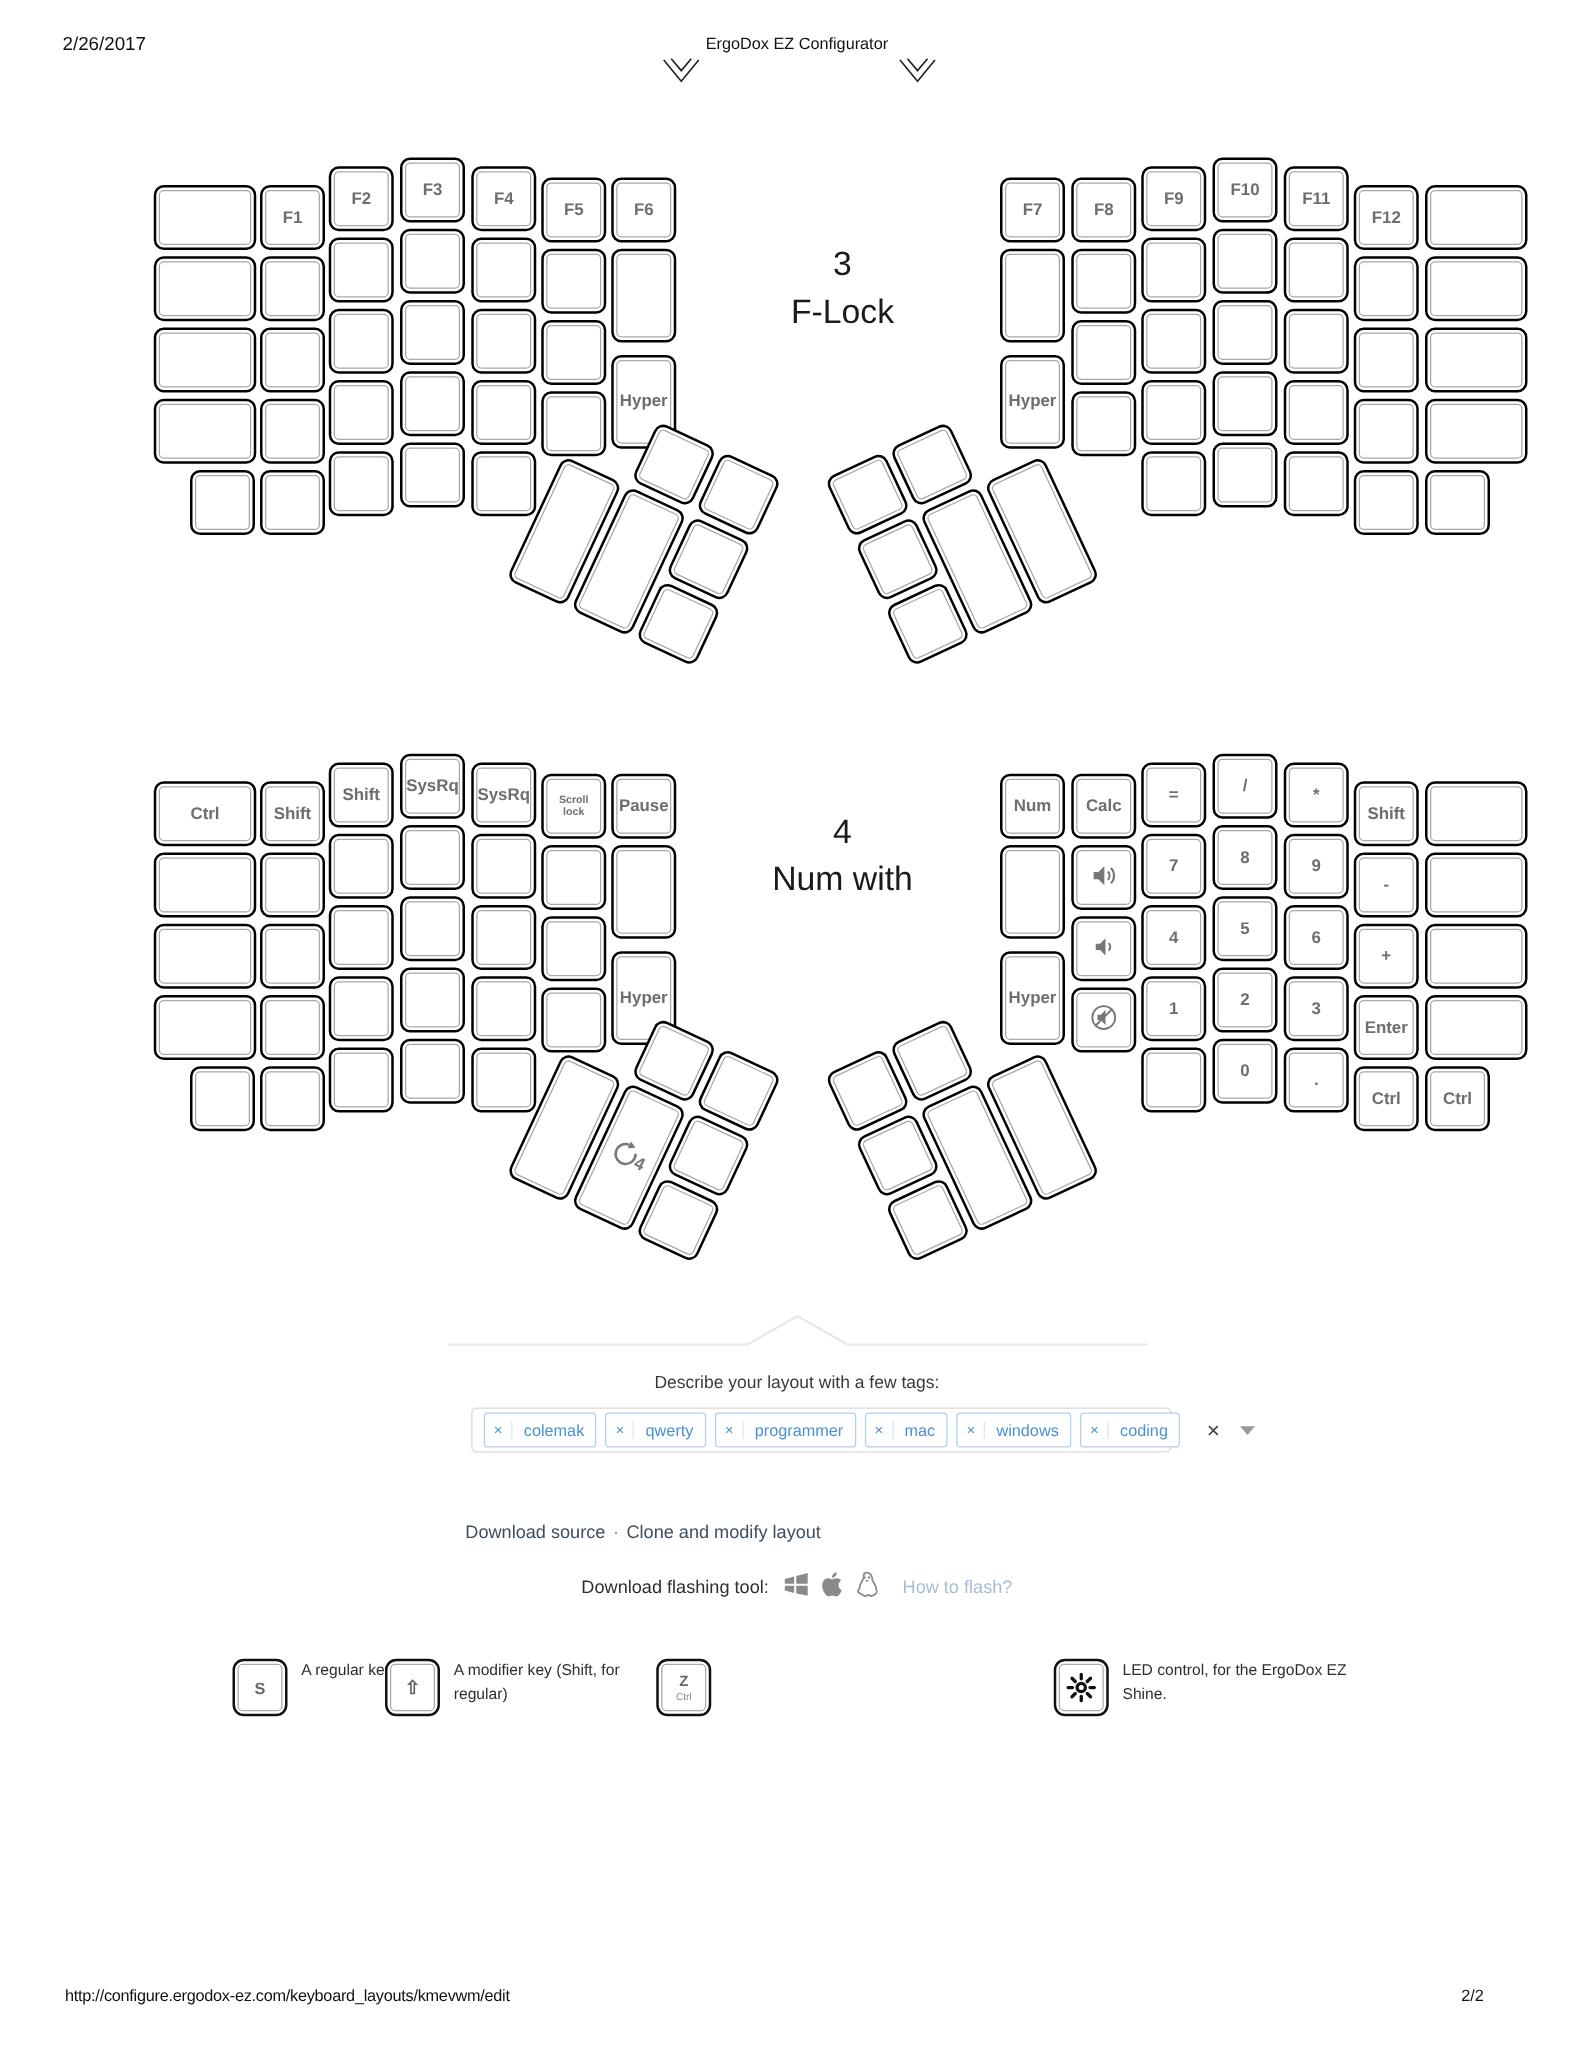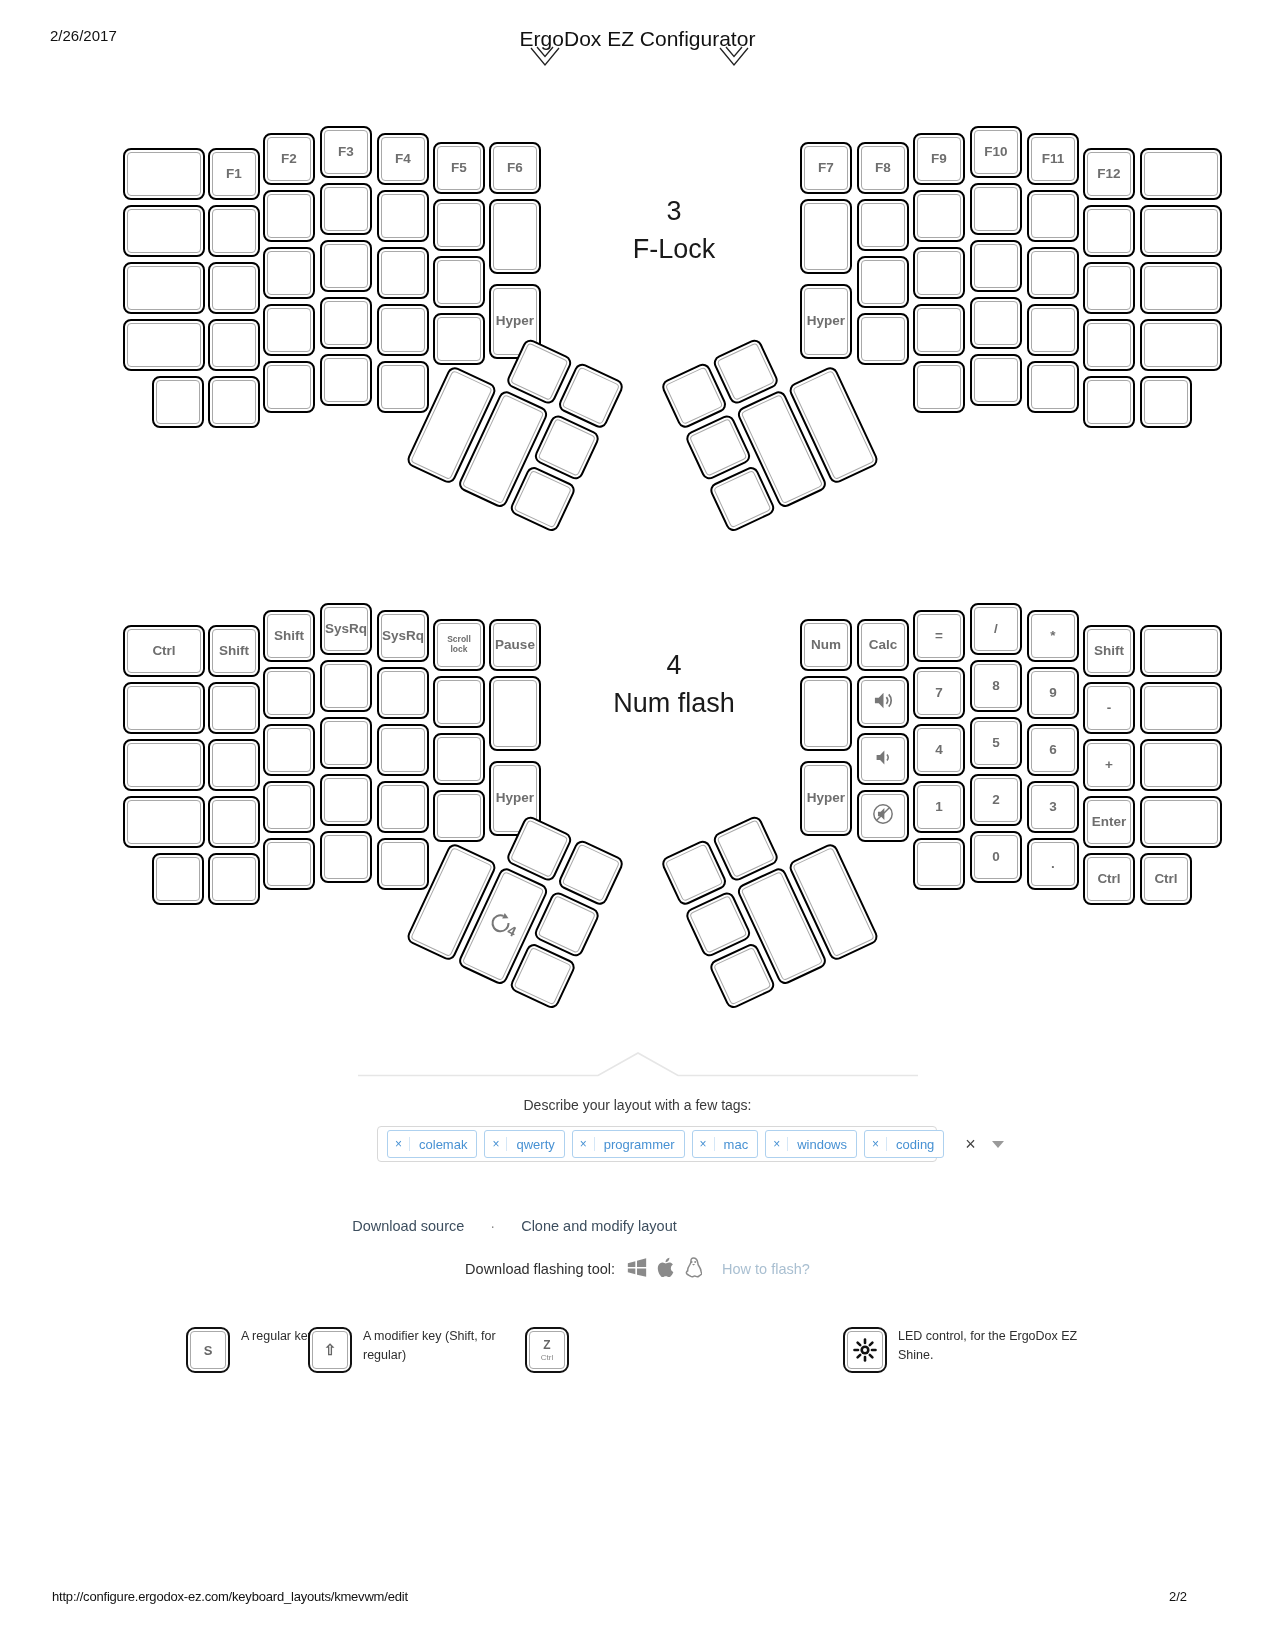--- a/index.html
+++ b/index.html
@@ -1,20 +1,20 @@
 <!DOCTYPE html>
 <html><head>
 <meta charset="utf-8">
 <style>
   html,body{margin:0;padding:0;background:#fff;}
   .page{position:relative;width:1275px;height:1650px;background:#fff;overflow:hidden;
         font-family:"Liberation Sans",sans-serif;color:#111;}
   
   .hdr-date{position:absolute;left:50px;top:27px;font-size:15px;}
-  .hdr-title{position:absolute;left:0;top:27px;width:1275px;text-align:center;font-size:21px;}
+  .hdr-title{position:absolute;left:0;top:27px;width:1275px;text-align:center;font-size:13px;}
   .chev{position:absolute;}
   .ftr-url{position:absolute;left:52px;top:1589px;font-size:13px;letter-spacing:-0.2px;}
   .ftr-page{position:absolute;right:88px;top:1589px;font-size:13px;}
   
   .half{position:absolute;width:425px;height:305px;}
   .thumb{position:absolute;width:166px;height:166px;transform-origin:0 0;}
   .thumb.rt{transform-origin:166px 0;}
   .key{position:absolute;background:#fff;border:2.5px solid #000;border-radius:8px;box-sizing:border-box;}
   .cap{position:absolute;top:2px;left:2px;right:2px;bottom:2px;border:1.5px solid #a9a9a9;
        border-radius:4px;display:flex;align-items:center;justify-content:center;overflow:hidden;}
@@ -30,21 +30,21 @@
            border-radius:4px;box-sizing:border-box;display:flex;align-items:center;padding-left:9px;}
   .pill{display:inline-flex;align-items:center;height:26px;border:1px solid #aed1ef;border-radius:3px;
         margin-right:7px;color:#4791d3;font-size:13px;background:#fff;}
   .pill-x{padding:0 7px;border-right:1px solid #d5e7f7;font-size:12px;}
   .pill-t{padding:0 9px;}
   .clear-x{margin-left:14px;color:#444;font-size:18px;line-height:1;}
   .caret{margin-left:16px;width:0;height:0;border-left:6px solid transparent;border-right:6px solid transparent;
          border-top:7px solid #9a9a9a;}
   
   .links-row{position:absolute;left:0;top:1218px;width:1029px;display:flex;justify-content:center;
-             align-items:center;gap:26px;font-size:14.5px;color:#3d4e5e;}
+             align-items:center;gap:6px;font-size:14.5px;color:#3d4e5e;}
   .flash-row{position:absolute;left:0;top:1257px;width:1275px;display:flex;justify-content:center;
              align-items:center;font-size:14.5px;color:#2e2e2e;}
   .os-icons{display:flex;align-items:center;gap:10px;margin-left:12px;}
   .howflash{margin-left:20px;color:#a9bfd1;}
   
   .legend-item{position:absolute;top:1327px;display:flex;}
   .lkey{position:relative;width:44px;height:46px;border:2.5px solid #111;border-radius:9px;
         box-sizing:border-box;background:#fff;flex:none;}
   .lcap{position:absolute;top:2px;left:2px;right:2px;bottom:2px;border:1.5px solid #aaa;border-radius:4px;
         display:flex;flex-direction:column;align-items:center;justify-content:center;}
@@ -460,21 +460,21 @@
       </div>
       <div class="key" style="left: 114px; top: 57px; width: 52px; height: 109px;">
         <div class="cap">
           <span class="klabel"></span>
         </div>
       </div>
     </div>
 
   <div class="layer-label" style="top:650px">
     <div class="num">4</div>
-    <div class="nm">Num flash</div>
+    <div class="nm">Num with</div>
   </div>
   <div class="half" id="l4-left-main" style="left:123px;top:603px">
       <div class="key" style="left: 0px; top: 22px; width: 82px; height: 52px;">
         <div class="cap">
           <span class="klabel">Ctrl</span>
         </div>
       </div>
       <div class="key" style="left: 85px; top: 22px; width: 52px; height: 52px;">
         <div class="cap">
           <span class="klabel">Shift</span>

